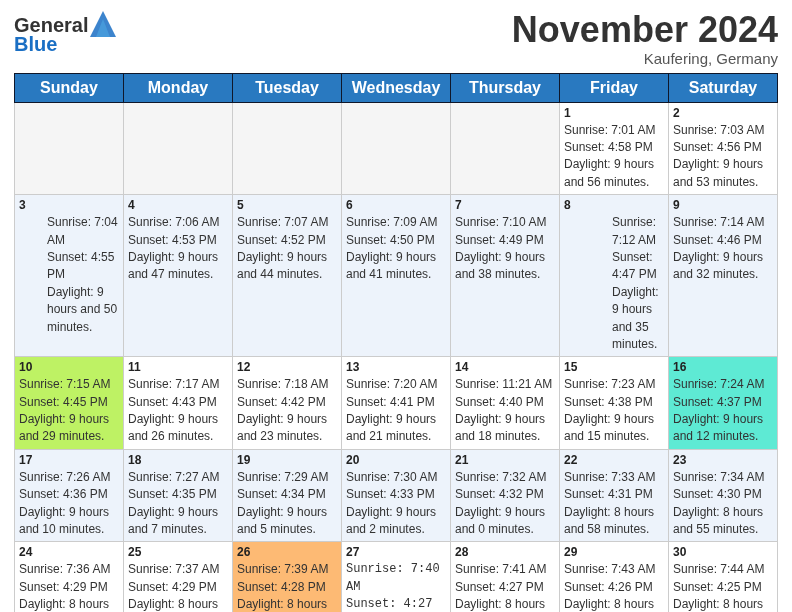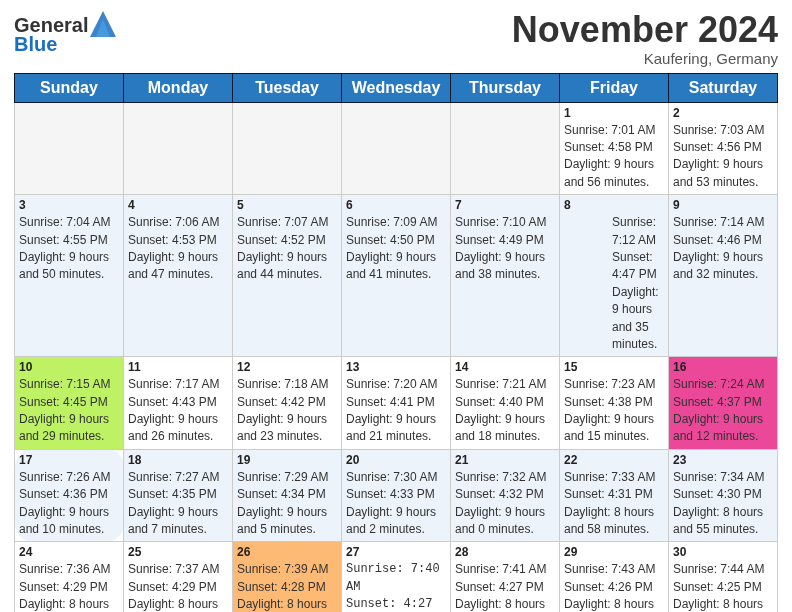--- a/index.html
+++ b/index.html
@@ -130,21 +130,21 @@
           <td style="background: rgb(255, 255, 255);">
             <span class="day-number">2</span>
             <div class="day-info" style="white-space: pre-line;">Sunrise: 7:03 AM
 Sunset: 4:56 PM
 Daylight: 9 hours and 53 minutes.</div>
           </td>
         </tr>
         <tr>
           <td style="background: rgb(237, 243, 251);">
             <span class="day-number">3</span>
-            <div class="day-info" style="white-space: pre-line;">Sunrise: 7:04 AM
+            <div class="day-info" style="white-space: pre-line; margin-left: 28px;">Sunrise: 7:04 AM
 Sunset: 4:55 PM
 Daylight: 9 hours and 50 minutes.</div>
           </td>
           <td style="background: rgb(237, 243, 251);">
             <span class="day-number">4</span>
             <div class="day-info" style="white-space: pre-line;">Sunrise: 7:06 AM
 Sunset: 4:53 PM
 Daylight: 9 hours and 47 minutes.</div>
           </td>
           <td style="background: rgb(237, 243, 251);">
@@ -198,39 +198,39 @@
 Daylight: 9 hours and 23 minutes.</div>
           </td>
           <td style="background: rgb(255, 255, 255);">
             <span class="day-number">13</span>
             <div class="day-info" style="white-space: pre-line;">Sunrise: 7:20 AM
 Sunset: 4:41 PM
 Daylight: 9 hours and 21 minutes.</div>
           </td>
           <td style="background: rgb(255, 255, 255); border-radius: 14px;">
             <span class="day-number">14</span>
-            <div class="day-info" style="white-space: pre-line;">Sunrise: 7:21 AM
+            <div class="day-info" style="white-space: pre-line;">Sunrise: 11:21 AM
 Sunset: 4:40 PM
 Daylight: 9 hours and 18 minutes.</div>
           </td>
           <td style="background: rgb(255, 255, 255);">
             <span class="day-number">15</span>
             <div class="day-info" style="white-space: pre-line;">Sunrise: 7:23 AM
 Sunset: 4:38 PM
 Daylight: 9 hours and 15 minutes.</div>
           </td>
-          <td style="background: #ec4899;">
+          <td style="background: #5eead4;">
             <span class="day-number">16</span>
             <div class="day-info" style="white-space: pre-line;">Sunrise: 7:24 AM
 Sunset: 4:37 PM
 Daylight: 9 hours and 12 minutes.</div>
           </td>
         </tr>
         <tr>
-          <td style="background: rgb(237, 243, 251); border-radius: 18px;">
+          <td style="background: rgb(237, 243, 251);">
             <span class="day-number">17</span>
             <div class="day-info" style="white-space: pre-line;">Sunrise: 7:26 AM
 Sunset: 4:36 PM
 Daylight: 9 hours and 10 minutes.</div>
           </td>
           <td style="background: rgb(237, 243, 251);">
             <span class="day-number">18</span>
             <div class="day-info" style="white-space: pre-line;">Sunrise: 7:27 AM
 Sunset: 4:35 PM
 Daylight: 9 hours and 7 minutes.</div>

